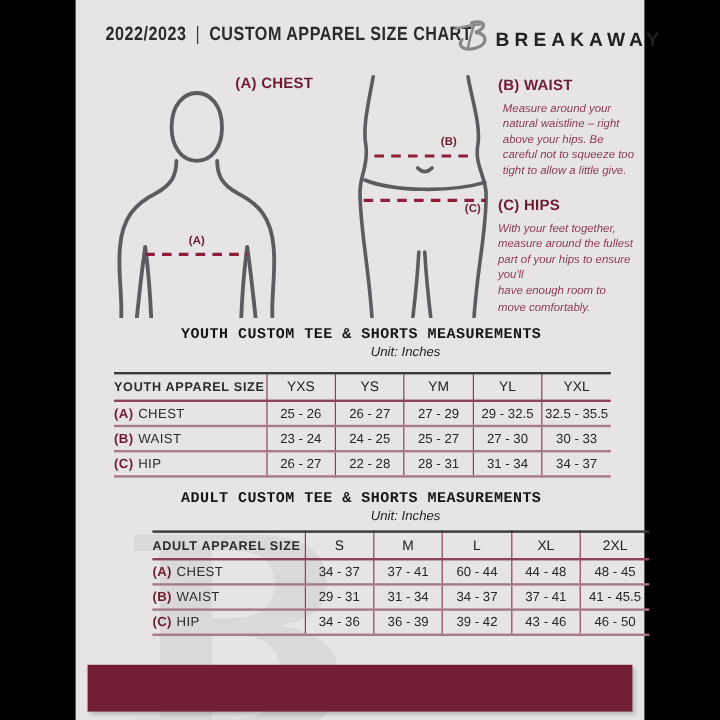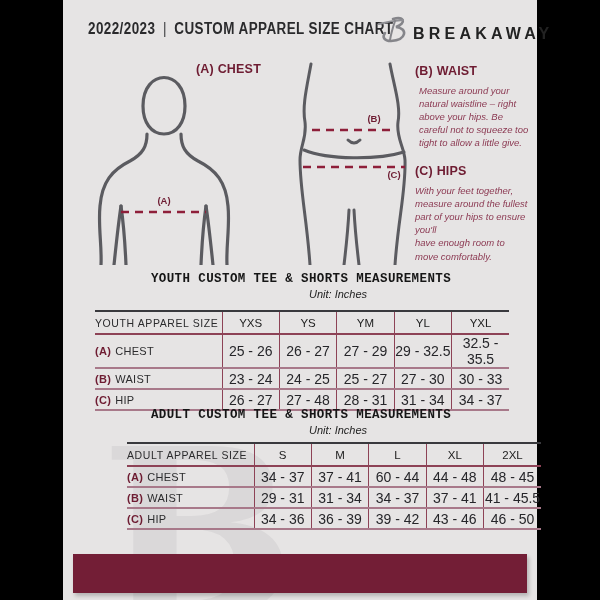--- a/index.html
+++ b/index.html
@@ -39,26 +39,26 @@
 
   
   .tbl-wrap{position:absolute;left:32px;z-index:1;}
   .w-youth{top:310px;} .w-adult{top:442px;margin-left:32px;}
   table.size{border-collapse:collapse;table-layout:fixed;width:414px;}
   table.size col.c0{width:127px;} table.size col.cn{width:57.4px;}
   table.size th,table.size td{padding:0;margin:0;}
   table.size th:not(:last-child),table.size td:not(:last-child){border-right:1.6px solid #8d4256;}
   tr.hrow{height:23px;border-top:2px solid #39393d;border-bottom:2px solid #8d4256;}
   tr.drow{height:21px;border-bottom:2px solid #a8798a;}
-  .th-first{font-size:10.5px;font-weight:400;letter-spacing:.6px;color:#2b2b2d;
+  .th-first{font-size:10.5px;font-weight:700;letter-spacing:.6px;color:#2b2b2d;
             text-align:left;padding-left:13px;}
   .th-size{font-size:11.5px;font-weight:400;color:#222;text-align:center;}
   .td-label{font-size:11px;text-align:left;padding-left:13px;color:#2b2b2d;letter-spacing:.3px;}
   .td-label .pfx{font-weight:700;color:#6e1c32;margin-right:4px;}
-  .td-val{font-size:14px;color:#26262a;text-align:center;}
+  .td-val{font-size:11px;color:#26262a;text-align:center;}
 
   
   .footer-bar{position:absolute;left:10px;top:554px;width:454px;height:39px;
               background:#731e36;z-index:2;box-shadow:2px 3px 4px rgba(0,0,0,.22);}
   .watermark{position:absolute;left:38px;top:418px;font-family:"DejaVu Serif",serif;
              font-weight:700;font-size:230px;line-height:1;color:rgba(40,40,45,.06);z-index:0;}
 </style>
 </head>
 <body>
 
@@ -149,21 +149,21 @@
           <td class="td-label"><span class="pfx">(B)</span><span>WAIST</span></td>
           <td class="td-val">23 - 24</td>
           <td class="td-val">24 - 25</td>
           <td class="td-val">25 - 27</td>
           <td class="td-val">27 - 30</td>
           <td class="td-val">30 - 33</td>
         </tr>
         <tr class="drow">
           <td class="td-label"><span class="pfx">(C)</span><span>HIP</span></td>
           <td class="td-val">26 - 27</td>
-          <td class="td-val">27 - 48</td>
+          <td class="td-val">22 - 28</td>
           <td class="td-val">28 - 31</td>
           <td class="td-val">31 - 34</td>
           <td class="td-val">34 - 37</td>
         </tr>
       </tbody>
         </table>
     </div>
 
     <div class="sec-title t-adult">ADULT CUSTOM TEE &amp; SHORTS MEASUREMENTS</div>
     <div class="sec-unit u-adult">Unit: Inches</div>

